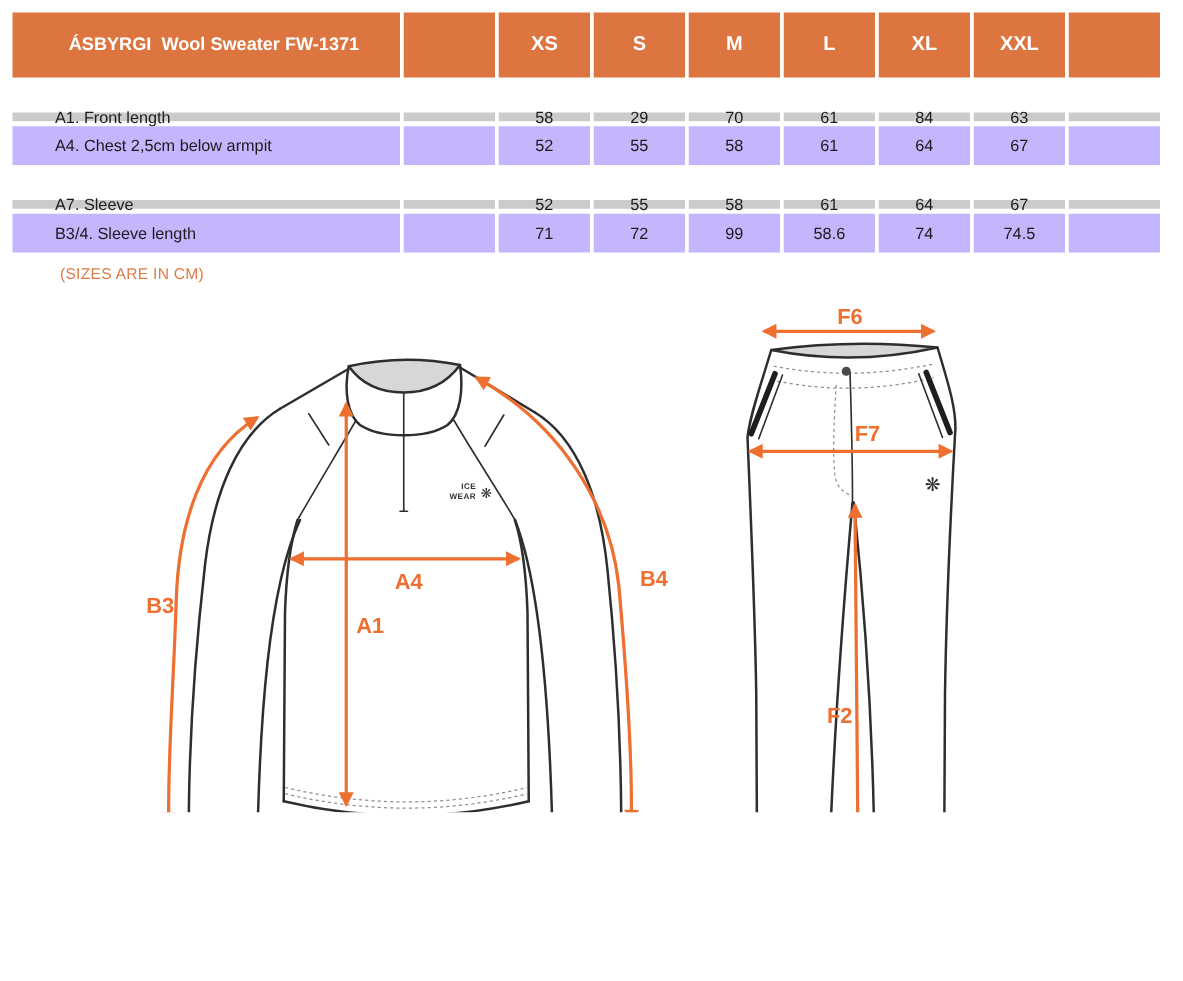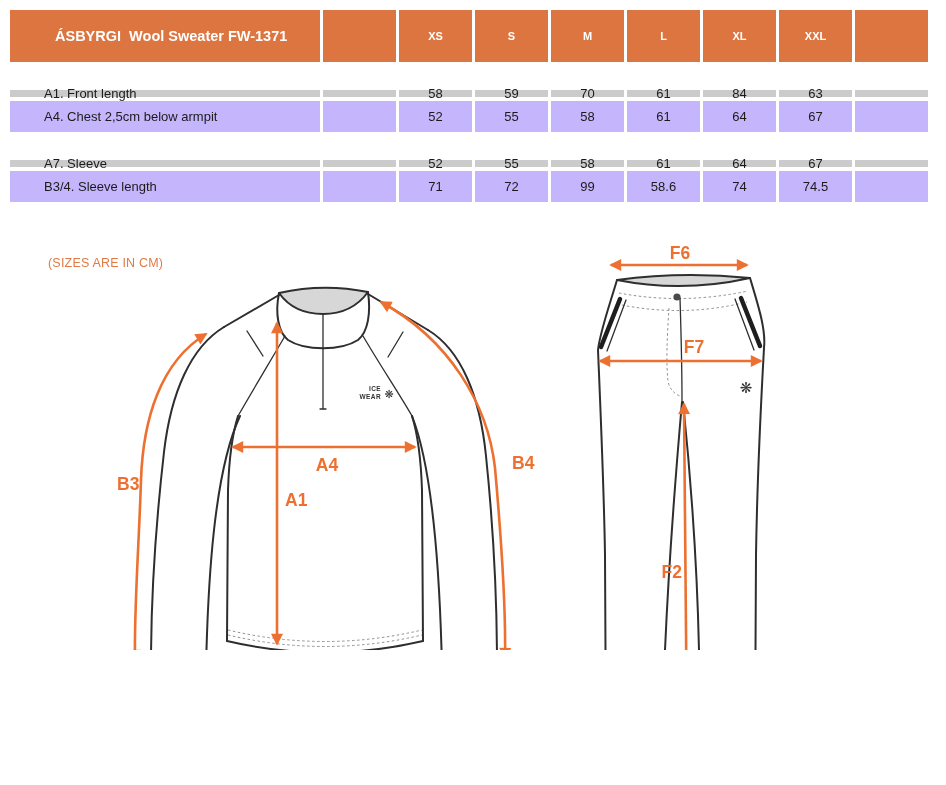--- a/index.html
+++ b/index.html
@@ -6,28 +6,28 @@
   .sheet{position:relative;width:946px;height:650px;background:#fff;overflow:hidden;
          font-family:"Liberation Sans","DejaVu Sans",sans-serif;}
 
   
   .size-table{position:absolute;left:10px;top:10px;display:grid;
     grid-template-columns:310px repeat(8,73px);
     grid-template-rows:52px repeat(4,31px);
     column-gap:3px;row-gap:4px;}
   .cell{display:flex;align-items:center;justify-content:center;
         font-size:13px;color:#1b1b1b;}
-  .cell.h{background:#DD7540;color:#ffffff;font-weight:bold;font-size:11px;}
+  .cell.h{background:#DD7540;color:#ffffff;font-weight:bold;font-size:16px;}
   .cell.dark{background:#CBCBCB;margin-top:24px;}
   .cell.light{background:#c4b5fd;}
   .cell.title{justify-content:flex-start;padding-left:45px;font-size:14.5px;white-space:pre;}
   .cell.rowlabel{justify-content:flex-start;padding-left:34px;}
 
   .sizes-note{position:absolute;left:48px;top:212px;color:#E07A45;
-              font-size:12.5px;letter-spacing:0.2px;margin-top:44px;}
+              font-size:12.5px;letter-spacing:0.2px;}
 
   
   .diagram-svg{position:absolute;left:0;top:235px;}
   .outline{stroke:#2e2e2e;stroke-width:2;fill:none;stroke-linecap:round;stroke-linejoin:round;}
   .seam{stroke:#2e2e2e;stroke-width:1.3;fill:none;stroke-linecap:round;}
   .stitch{stroke:#8f8f8f;stroke-width:1;fill:none;stroke-dasharray:2.5 2.5;}
   .thick{stroke:#1e1e1e;stroke-width:4.5;fill:none;stroke-linecap:round;}
   .grayfill{fill:#D7D7D7;stroke:#2e2e2e;stroke-width:2;stroke-linejoin:round;}
   .arrow{stroke:#ED7031;stroke-width:2.6;fill:none;
          marker-start:url(#ah);marker-end:url(#ah);}
@@ -50,21 +50,21 @@
     <div class="cell h">S</div>
     <div class="cell h">M</div>
     <div class="cell h">L</div>
     <div class="cell h">XL</div>
     <div class="cell h">XXL</div>
     <div class="cell h"></div>
 
     <div class="cell dark rowlabel">A1. Front length</div>
     <div class="cell dark"></div>
     <div class="cell dark">58</div>
-    <div class="cell dark">59</div>
+    <div class="cell dark">29</div>
     <div class="cell dark">70</div>
     <div class="cell dark">61</div>
     <div class="cell dark">84</div>
     <div class="cell dark">63</div>
     <div class="cell dark"></div>
 
     <div class="cell light rowlabel">A4. Chest 2,5cm below armpit</div>
     <div class="cell light"></div>
     <div class="cell light">52</div>
     <div class="cell light">55</div>

